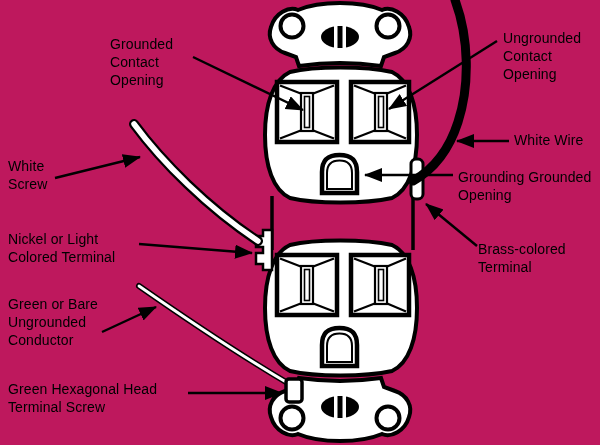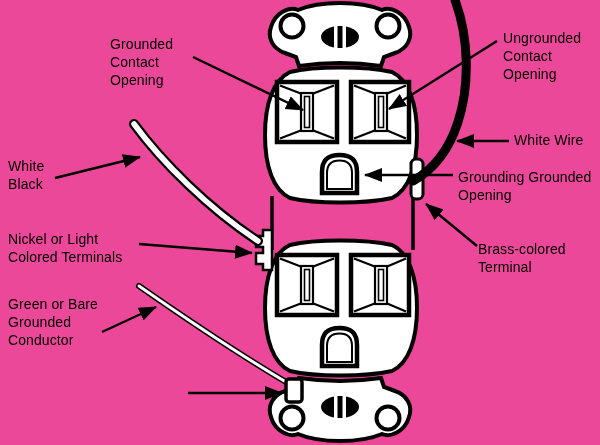--- a/index.html
+++ b/index.html
@@ -1,17 +1,17 @@
 <!DOCTYPE html>
 <html><head>
 <meta charset="utf-8">
 <style>
   html,body{margin:0;padding:0;background:#ffffff;}
   body{width:600px;height:445px;overflow:hidden;}
-  .stage{position:relative;width:600px;height:445px;background:#ec4899;
+  .stage{position:relative;width:600px;height:445px;background:#be185d;
          font-family:"Liberation Sans",sans-serif;}
   .stage svg{position:absolute;left:0;top:0;}
   .label{position:absolute;font-size:14px;line-height:18px;color:#000;
          white-space:pre-line;letter-spacing:.1px;}
 </style>
 </head>
 <body>
 
 <div class="stage">
 
@@ -107,30 +107,32 @@
 
   <div class="label" style="left:110px;top:35px">Grounded
 Contact
 Opening</div>
 
   <div class="label" style="left:503px;top:29px">Ungrounded
 Contact
 Opening</div>
 
   <div class="label" style="left:8px;top:157px">White
-Black</div>
+Screw</div>
 
   <div class="label" style="left:514px;top:131px">White Wire</div>
 
   <div class="label" style="left:458px;top:168px">Grounding Grounded
 Opening</div>
 
   <div class="label" style="left:8px;top:230px">Nickel or Light
-Colored Terminals</div>
+Colored Terminal</div>
 
   <div class="label" style="left:478px;top:240px">Brass-colored
 Terminal</div>
 
   <div class="label" style="left:8px;top:295px">Green or Bare
-Grounded
+Ungrounded
 Conductor</div>
 
+  <div class="label" style="left:8px;top:380px">Green Hexagonal Head
+Terminal Screw</div>
 </div>
 
 </body></html>

